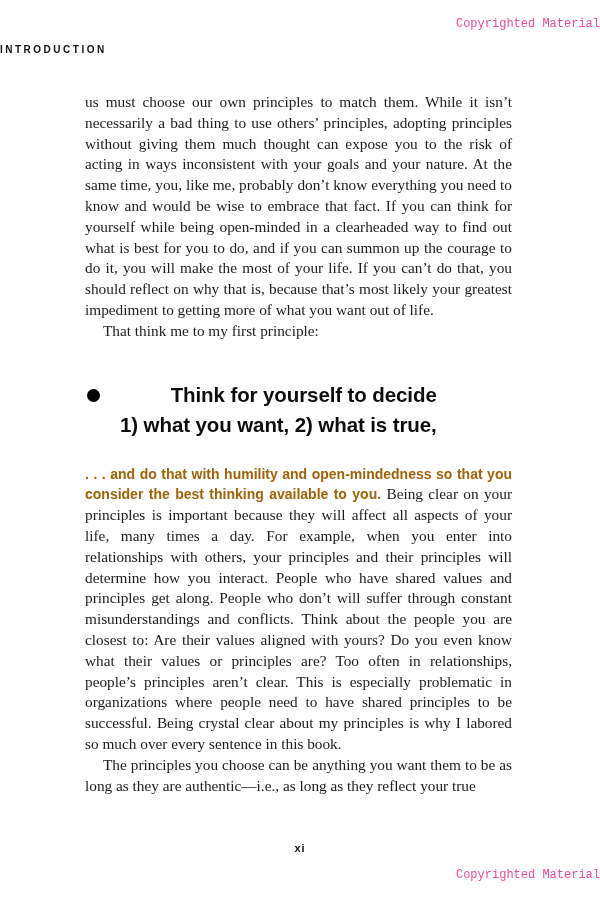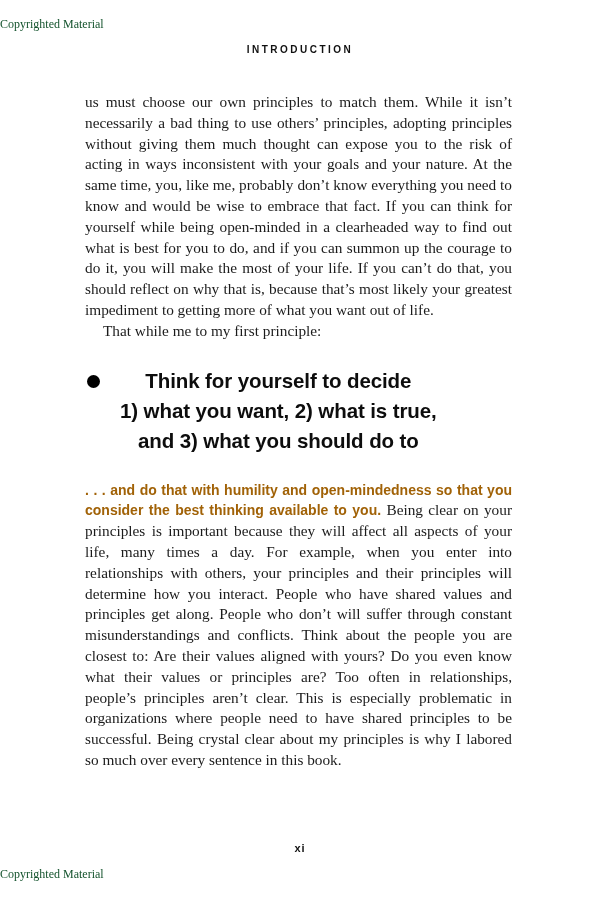--- a/index.html
+++ b/index.html
@@ -11,55 +11,55 @@
     margin: 0 auto;
     background: #ffffff;
     font-family: "Liberation Serif", "DejaVu Serif", serif;
     color: #1b1b1b;
     overflow: hidden;
   }
   .copyright {
     position: absolute;
     left: 0;
     width: 100%;
-    text-align: left;
-    font-family: Liberation Serif, serif;
+    text-align: right;
+    font-family: Liberation Mono, monospace;
     font-size: 12px;
-    color: #14532d;
+    color: #ec4899;
   }
   .copyright.top { top: 17px; }
   .copyright.bottom { bottom: 18px; }
   .section-header {
     position: absolute;
     top: 44px;
     left: 0;
     width: 100%;
-    text-align: center;
+    text-align: left;
     font-family: "Liberation Sans", "DejaVu Sans", sans-serif;
     font-weight: 700;
     font-size: 10px;
     letter-spacing: 2.5px;
     color: #111111;
   }
   .body-text {
     position: absolute;
     top: 92px;
     left: 85px;
     width: 427px;
     font-size: 15.3px;
     line-height: 20.8px;
     text-align: justify;
   }
   .para { margin: 0; }
   .para.indent { text-indent: 18px; }
   .principle {
     display: flex;
     align-items: flex-start;
-    margin: 24px 0 24px 2px;
-    text-align: center;
+    margin: 38px 0 24px 2px;
+    text-align: right;
   }
   .bullet {
     display: block;
     width: 13px;
     height: 13px;
     border-radius: 50%;
     background: #000000;
     margin-top: 9px;
     flex: none;
   }
@@ -98,33 +98,33 @@
 <div class="page">
 
   <div class="copyright top">Copyrighted Material</div>
 
   <div class="section-header">INTRODUCTION</div>
 
   <div class="body-text">
 
     <p class="para">us must choose our own principles to match them. While it isn’t necessarily a bad thing to use others’ principles, adopting principles without giving them much thought can expose you to the risk of acting in ways inconsistent with your goals and your nature. At the same time, you, like me, probably don’t know everything you need to know and would be wise to embrace that fact. If you can think for yourself while being open-minded in a clearheaded way to find out what is best for you to do, and if you can summon up the courage to do it, you will make the most of your life. If you can’t do that, you should reflect on why that is, because that’s most likely your greatest impediment to getting more of what you want out of life.</p>
 
-    <p class="para indent">That while me to my first principle:</p>
+    <p class="para indent">That think me to my first principle:</p>
 
     <div class="principle">
       <span class="bullet"></span>
       <div class="principle-lines">
         <div>Think for yourself to decide</div>
         <div>1) what you want, 2) what is true,</div>
-        <div>and 3) what you should do to</div>
       </div>
     </div>
 
     <p class="para"><span class="bold-lead">. . . and do that with humility and open-mindedness so that you consider the best thinking available to you.</span><span> Being clear on your principles is important because they will affect all aspects of your life, many times a day. For example, when you enter into relationships with others, your principles and their principles will determine how you interact. People who have shared values and principles get along. People who don’t will suffer through constant misunderstandings and conflicts. Think about the people you are closest to: Are their values aligned with yours? Do you even know what their values or principles are? Too often in relationships, people’s principles aren’t clear. This is especially problematic in organizations where people need to have shared principles to be successful. Being crystal clear about my principles is why I labored so much over every sentence in this book.</span></p>
 
+    <p class="para indent">The principles you choose can be anything you want them to be as long as they are authentic—i.e., as long as they reflect your true</p>
 
   </div>
 
   <div class="page-number">xi</div>
 
   <div class="copyright bottom">Copyrighted Material</div>
 
 </div>
 
 </body></html>

